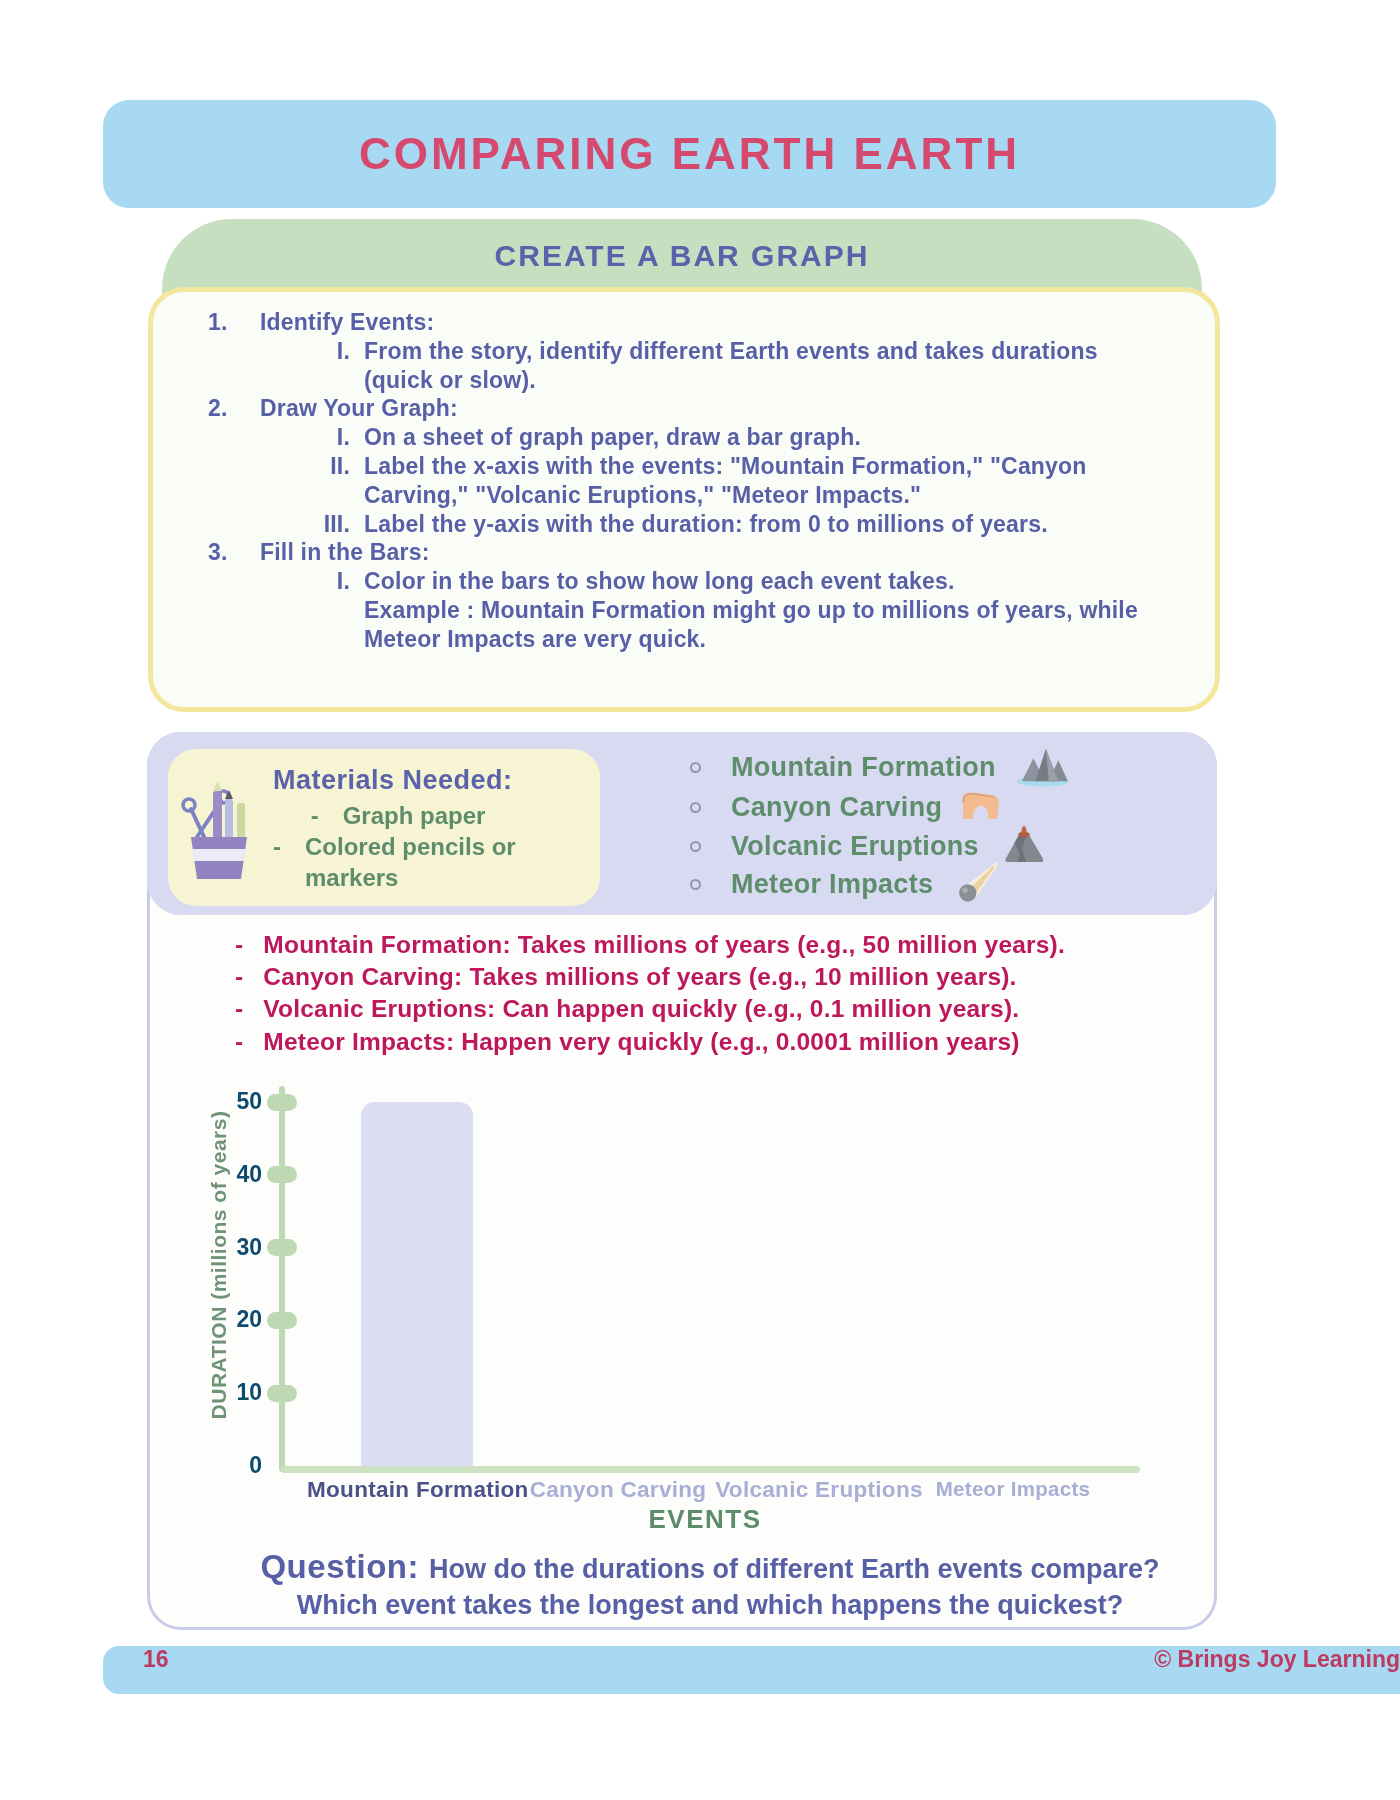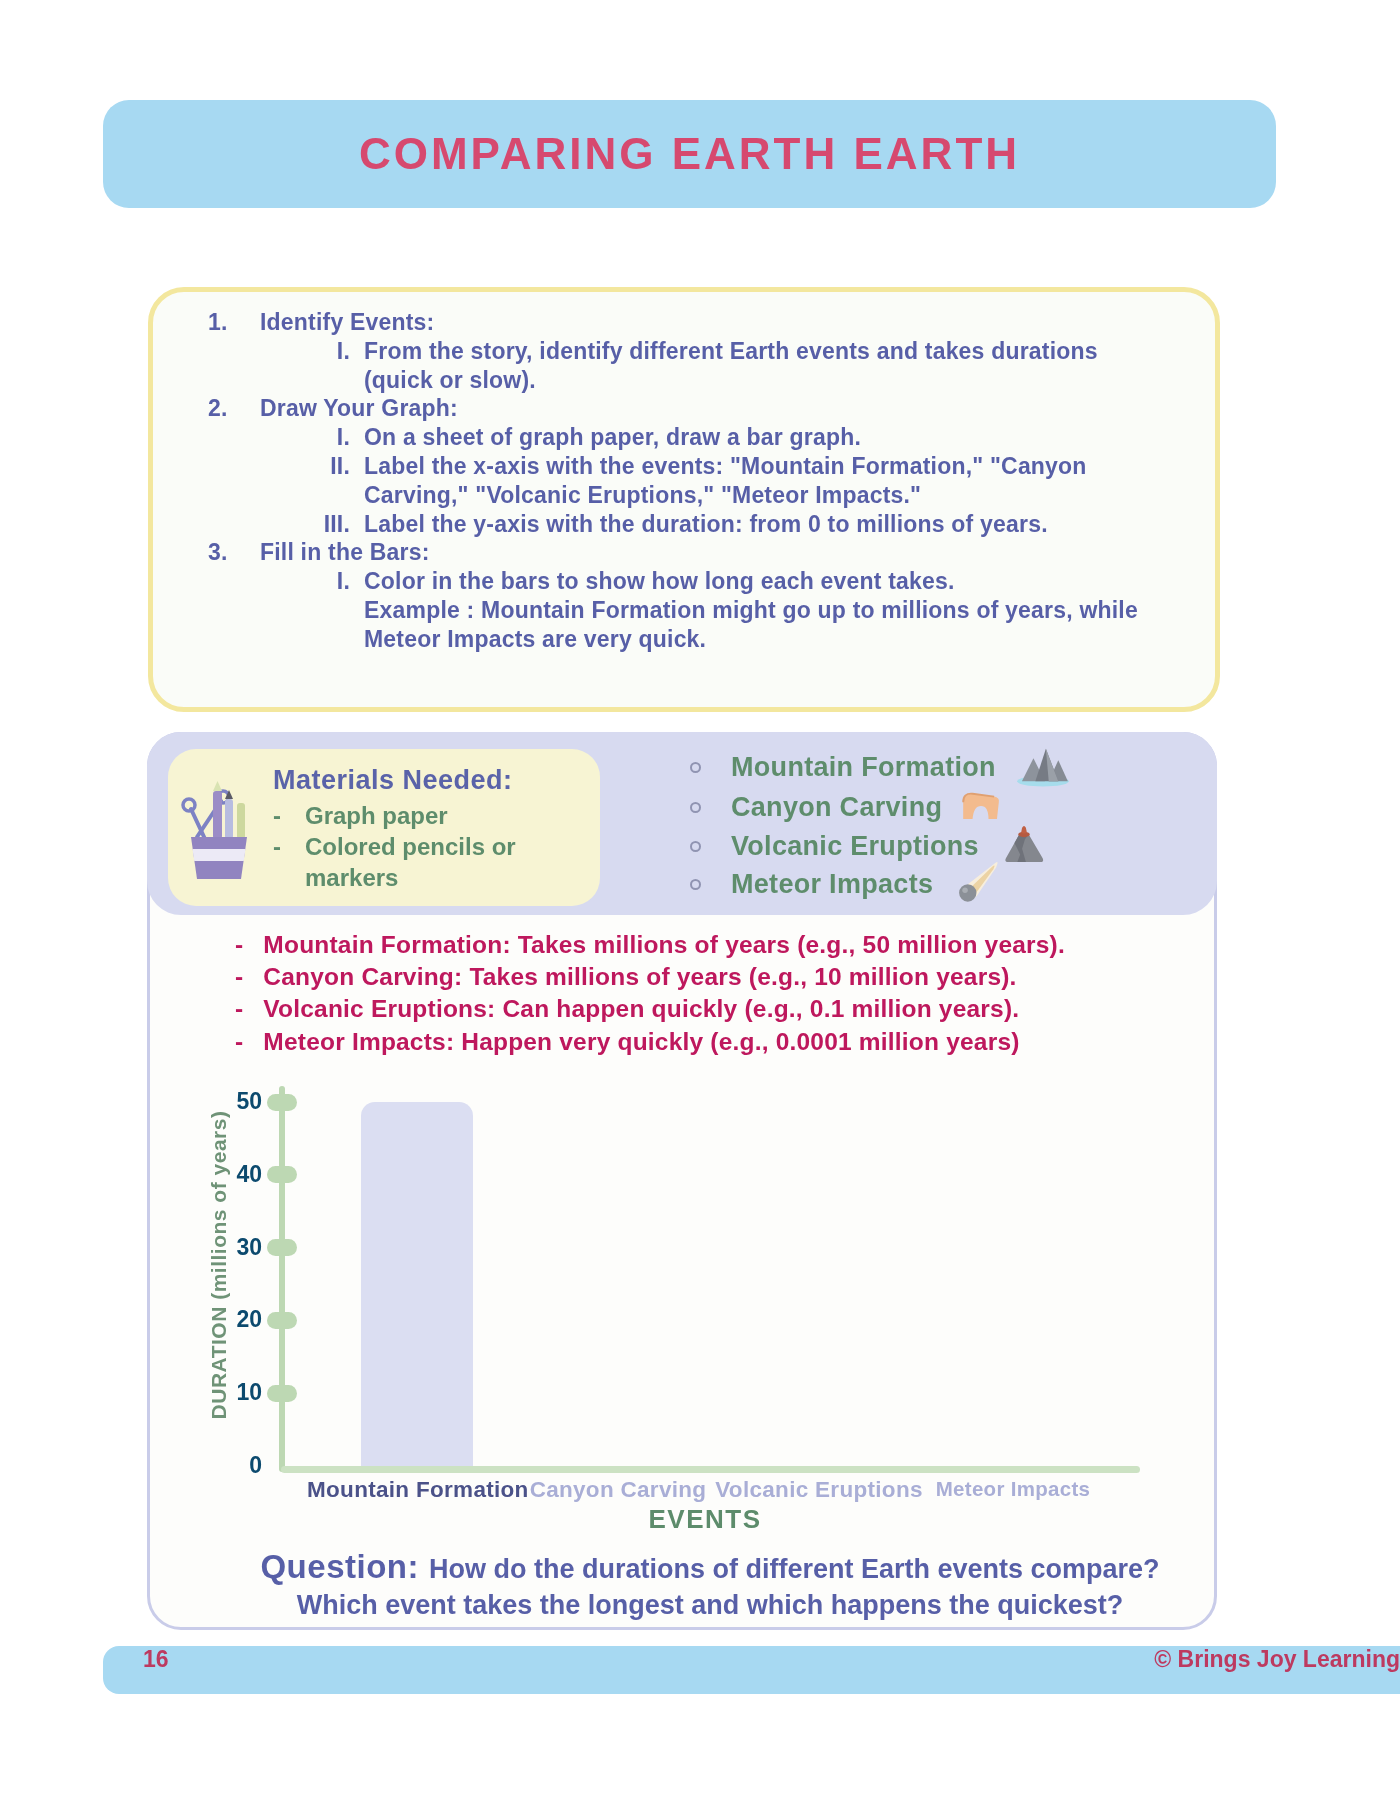--- a/index.html
+++ b/index.html
@@ -32,21 +32,21 @@
   
   .content-panel{position:absolute;left:147px;top:732px;width:1070px;height:898px;background:#fdfdfb;
                  border:3px solid #c9cce9;border-radius:34px;box-sizing:border-box;}
   .materials-panel{position:absolute;left:147px;top:732px;width:1070px;height:183px;
                    background:#d7daf0;border-radius:34px;}
   .materials-box{position:absolute;left:168px;top:749px;width:432px;height:157px;background:#f7f4d3;
                  border-radius:28px;display:flex;padding:8px 10px 8px 9px;box-sizing:border-box;}
   .pencil-cup-wrap{flex:none;margin-top:22px;}
   .materials-content{margin-left:16px;}
   .materials-title{font-size:27px;font-weight:800;color:#5a63a9;letter-spacing:0.5px;margin:8px 0 4px 0;}
-  .mat-item{display:flex;font-size:24px;font-weight:600;color:#5e8d6c;line-height:31px;}
+  .mat-item{display:flex;font-size:24px;font-weight:600;color:#5e8d6c;line-height:31px;justify-content:center;}
   .mat-item::before{content:"-";margin-right:24px;font-weight:700;}
   .mat-item span{max-width:218px;display:inline-block;}
 
   
   .event-row{position:absolute;left:690px;height:42px;display:flex;align-items:center;}
   .event-bullet{flex:none;width:11px;height:11px;border:2.5px solid #9094b2;border-radius:50%;
                 margin-right:30px;box-sizing:border-box;}
   .event-label{font-size:27px;font-weight:600;color:#5e8d6c;letter-spacing:0.3px;margin-right:18px;white-space:nowrap;}
 
   
@@ -82,20 +82,23 @@
 </style>
 </head>
 <body>
 
 <div class="page">
 
   <div class="header-bar">
     <div class="page-title">COMPARING EARTH EARTH</div>
   </div>
 
+  <div class="section-band">
+    <div class="section-title">CREATE A BAR GRAPH</div>
+  </div>
 
   <div class="instructions-card">
     <div class="instr-row">
       <span class="instr-num">1.</span>
       <span class="instr-text">Identify Events:</span>
     </div>
     <div class="sub-row">
       <span class="sub-num">I.</span>
       <span class="sub-text">From the story, identify different Earth events and  takes durations (quick or slow).</span>
     </div>

